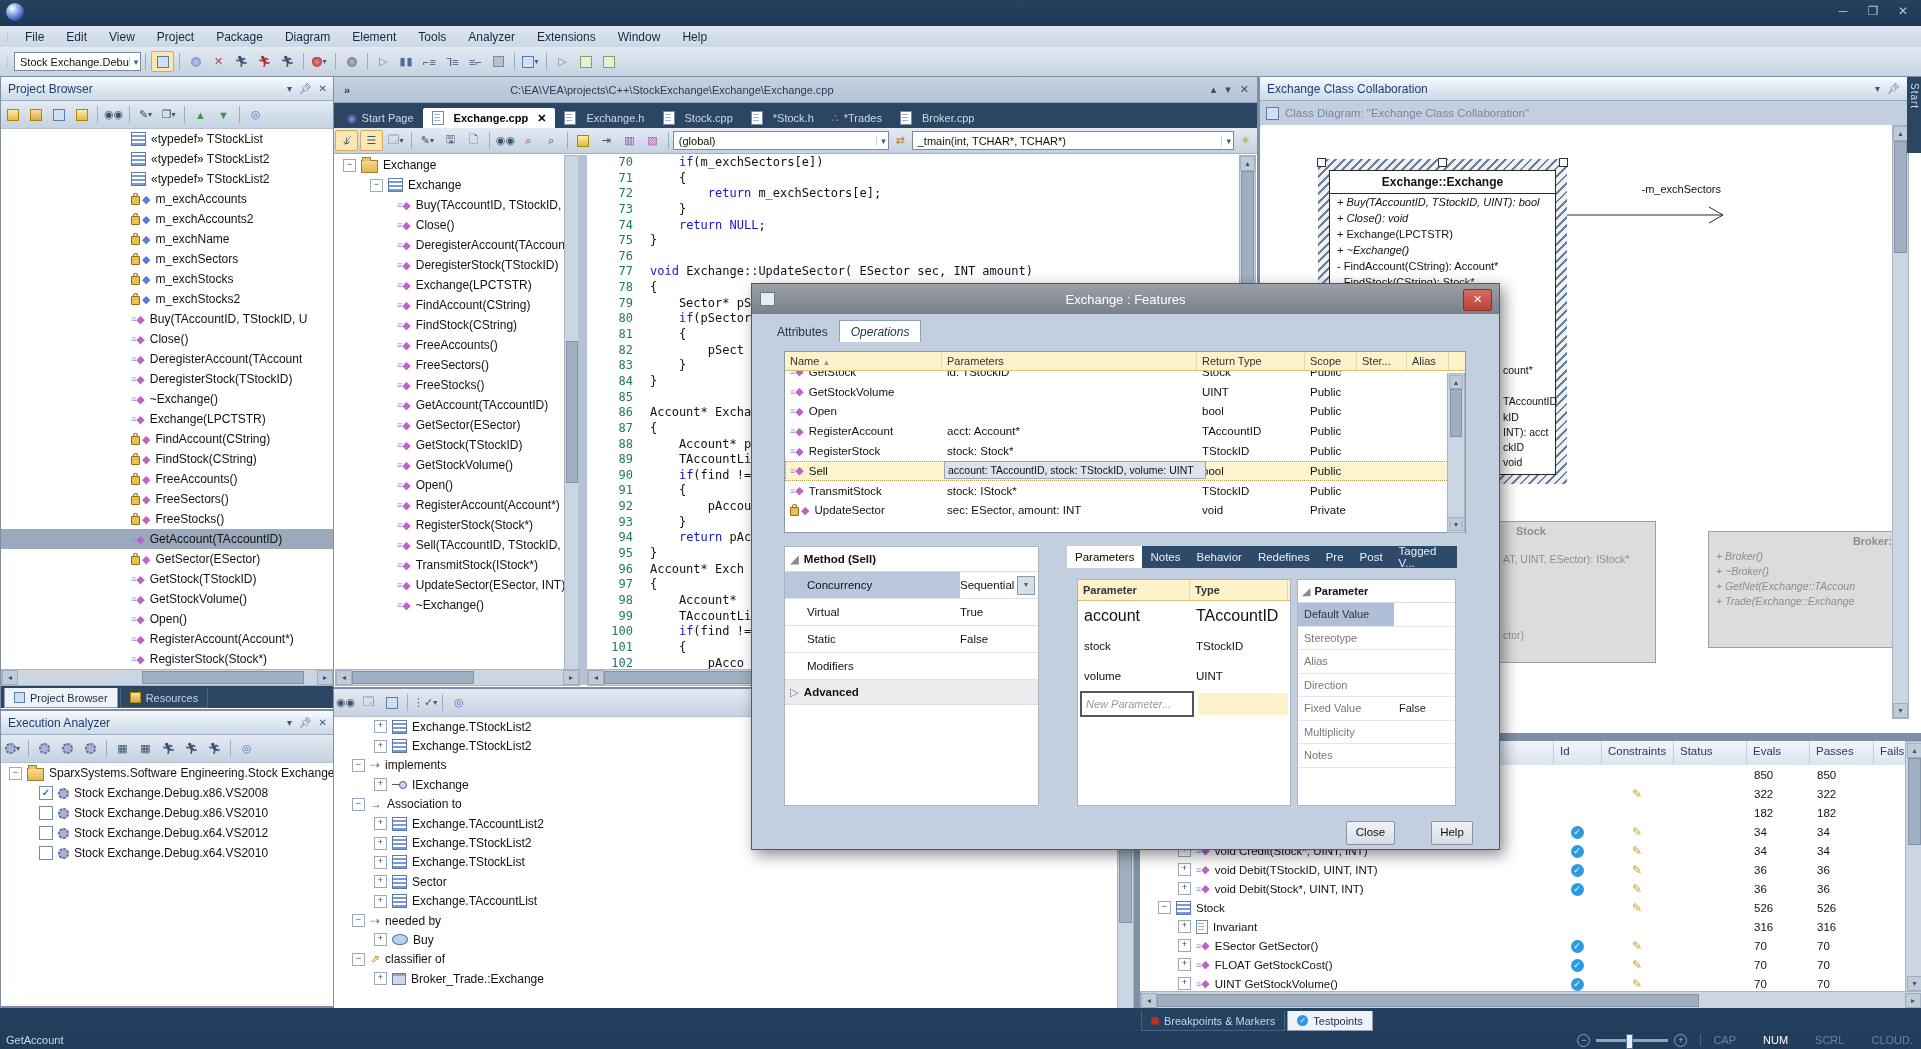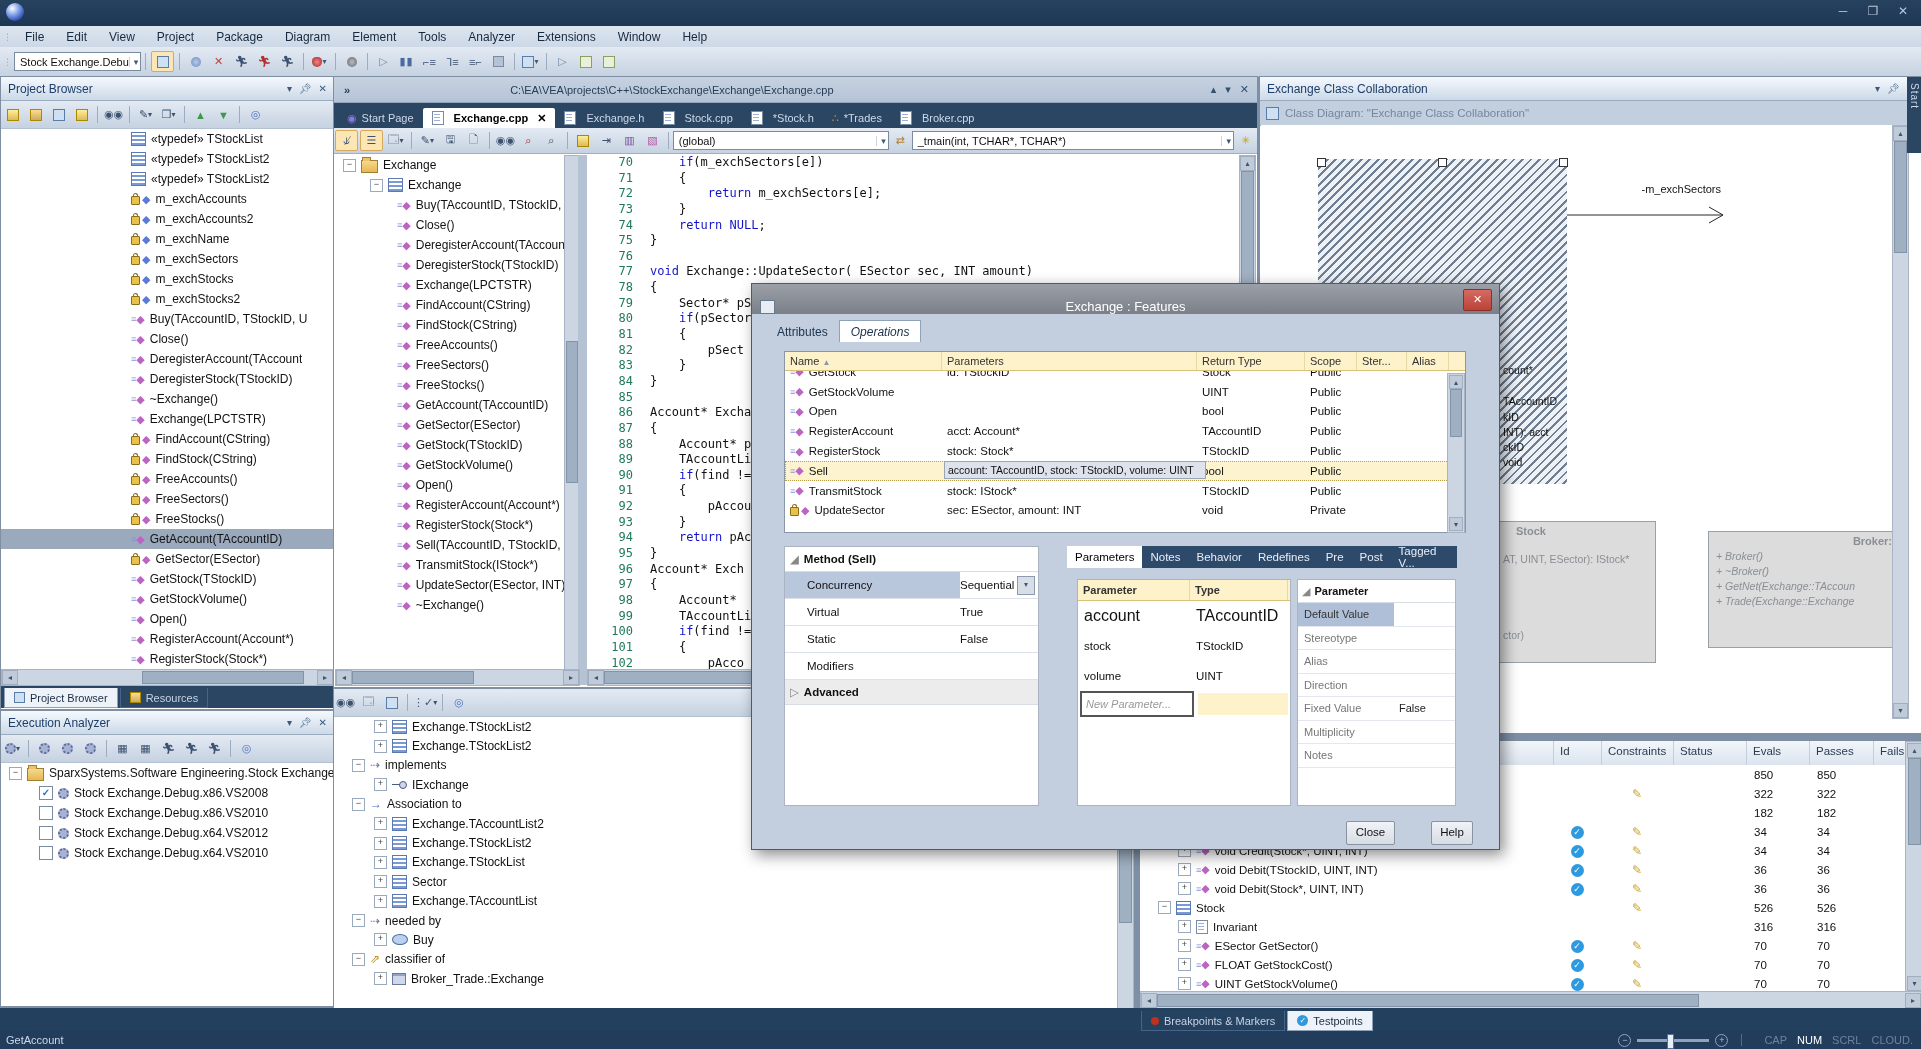--- a/index.html
+++ b/index.html
@@ -73,21 +73,21 @@
   .kw{color:#1414cc;}
   
   .uml-t{font-weight:bold;text-align:center;border-bottom:1px solid #26282a;padding:4px 4px;font-size:12px;}
   .uml-op{height:16px;line-height:16px;font-size:11px;padding-left:7px;white-space:nowrap;}
   .it{font-style:italic;}
   .hatch{background:repeating-linear-gradient(135deg,#6f7f93 0 2px,#eef2f7 2px 6px);}
   .handle{position:absolute;width:7px;height:7px;background:#fff;border:1px solid #333;}
   .grayed{color:#8a8f96;}
   
   .dlg{left:751px;top:283px;width:747px;height:565px;background:#c3cedf;border:1px solid #4e5a6a;box-shadow:4px 5px 14px rgba(0,0,0,.45);z-index:10;}
-  .dlg-title{height:30px;background:linear-gradient(#9ba0a8,#7b8088);display:flex;align-items:flex-end;color:#fff;font-size:13px;}
+  .dlg-title{height:30px;background:linear-gradient(#9ba0a8,#7b8088);display:flex;align-items:center;color:#fff;font-size:13px;}
   .dlg-x{position:absolute;right:7px;top:5px;width:27px;height:20px;background:linear-gradient(#d66a62,#b94337);border:1px solid #8c2f26;color:#fff;text-align:center;line-height:19px;font-size:11px;border-radius:2px;}
   .dtab{display:inline-flex;align-items:center;height:21px;padding:0 11px;font-size:12px;color:#20354e;}
   .dtab.active{background:#fff;border:1px solid #8fa1b8;border-bottom:none;font-style:italic;}
   .ghead{background:#fdf2c9;border-bottom:1px solid #d9c178;display:flex;font-size:11px;color:#333;}
   .ghead .gc{border-right:1px solid #e6d9a8;padding:3px 5px;box-sizing:border-box;}
   .grow{display:flex;height:19.8px;align-items:center;font-size:11.5px;}
   .grow .gc{padding:0 5px;box-sizing:border-box;overflow:hidden;white-space:nowrap;flex:none;}
   .grow.sel{background:#fdf4cf;outline:1px dotted #b89d4a;outline-offset:-1px;}
   .prow{display:flex;height:26px;align-items:center;border-bottom:1px solid #dde2e9;font-size:11.5px;}
   .dnavy{background:#2e4a6b;}
@@ -862,20 +862,29 @@
       <span class="ic" style="margin:0 6px">
           <span class="sq" style="width:11px;height:11px;background:#cfe0f2;border:1px solid #5a7ca8"></span>
         </span>
       <span>Class Diagram: "Exchange Class Collaboration"</span>
     </div>
     <div id="diagram-canvas" class="abs" style="left:1px;top:48px;width:631px;height:592px;background:#fff;overflow:hidden">
         <div class="abs hatch" style="left:57px;top:34px;width:249px;height:325px">
           <span class="handle" style="left:-1px;top:-1px"></span>
           <span class="handle" style="left:120px;top:-1px"></span>
           <span class="handle" style="right:-1px;top:-1px"></span>
+          <div class="abs" style="left:11px;top:11px;width:225px;height:303px;background:#fff;border:1px solid #26282a">
+            <div class="uml-t">Exchange::Exchange</div>
+            <div class="uml-op it">+  Buy(TAccountID, TStockID, UINT): bool</div>
+            <div class="uml-op it">+  Close(): void</div>
+            <div class="uml-op">+  Exchange(LPCTSTR)</div>
+            <div class="uml-op it">+  ~Exchange()</div>
+            <div class="uml-op">-  FindAccount(CString): Account*</div>
+            <div class="uml-op">-  FindStock(CString): Stock*</div>
+          </div>
         </div>
         <svg class="abs" style="left:300px;top:70px" width="170" height="40">
           <line x1="6" y1="20" x2="162" y2="20" stroke="#26282a"></line>
           <line x1="162" y1="20" x2="148" y2="12" stroke="#26282a"></line>
           <line x1="162" y1="20" x2="148" y2="28" stroke="#26282a"></line>
         </svg>
         <div class="abs" style="left:320px;top:58px;width:140px;text-align:right;font-size:11px">-m_exchSectors</div>
         <div class="abs" style="left:242px;top:239px;font-size:10.5px;white-space:nowrap">count*</div>
         <div class="abs" style="left:242px;top:270px;font-size:10.5px;white-space:nowrap">TAccountID</div>
         <div class="abs" style="left:242px;top:286px;font-size:10.5px;white-space:nowrap">kID</div>
@@ -1120,21 +1129,21 @@
 
   <div class="abs" style="left:0;top:1031px;width:1921px;height:18px;background:#223c5c;color:#cdd9e8;font-size:11px;display:flex;align-items:center">
     <span style="padding-left:6px">GetAccount</span>
     <span style="margin-left:auto;display:flex;align-items:center;gap:6px;padding-right:8px">
       <span style="width:11px;height:11px;border:1px solid #8fa3bd;border-radius:50%;font-size:9px;line-height:10px;text-align:center;color:#aebfd4">−</span>
       <span style="position:relative;width:72px;height:3px;background:#8fa3bd;display:inline-block">
         <span style="position:absolute;left:30px;top:-5px;width:5px;height:13px;background:#e8eef6;border:1px solid #5a7090"></span>
       </span>
       <span style="width:11px;height:11px;border:1px solid #8fa3bd;border-radius:50%;font-size:9px;line-height:10px;text-align:center;color:#aebfd4">+</span>
       <span style="width:1px;height:13px;background:#50master6a88"></span>
-      <span id="status-flags" style="display:flex;gap:10px;border-left:1px solid #50698a;padding-left:22px">
+      <span id="status-flags" style="display:flex;gap:27px;border-left:1px solid #50698a;padding-left:12px">
           <span style="color:#6e82a0">CAP</span>
           <span style="color:#ffffff">NUM</span>
           <span style="color:#6e82a0">SCRL</span>
           <span style="color:#6e82a0">CLOUD.</span>
         </span>
     </span>
   </div>
 
   <div class="abs dlg">
     <div class="dlg-title">

